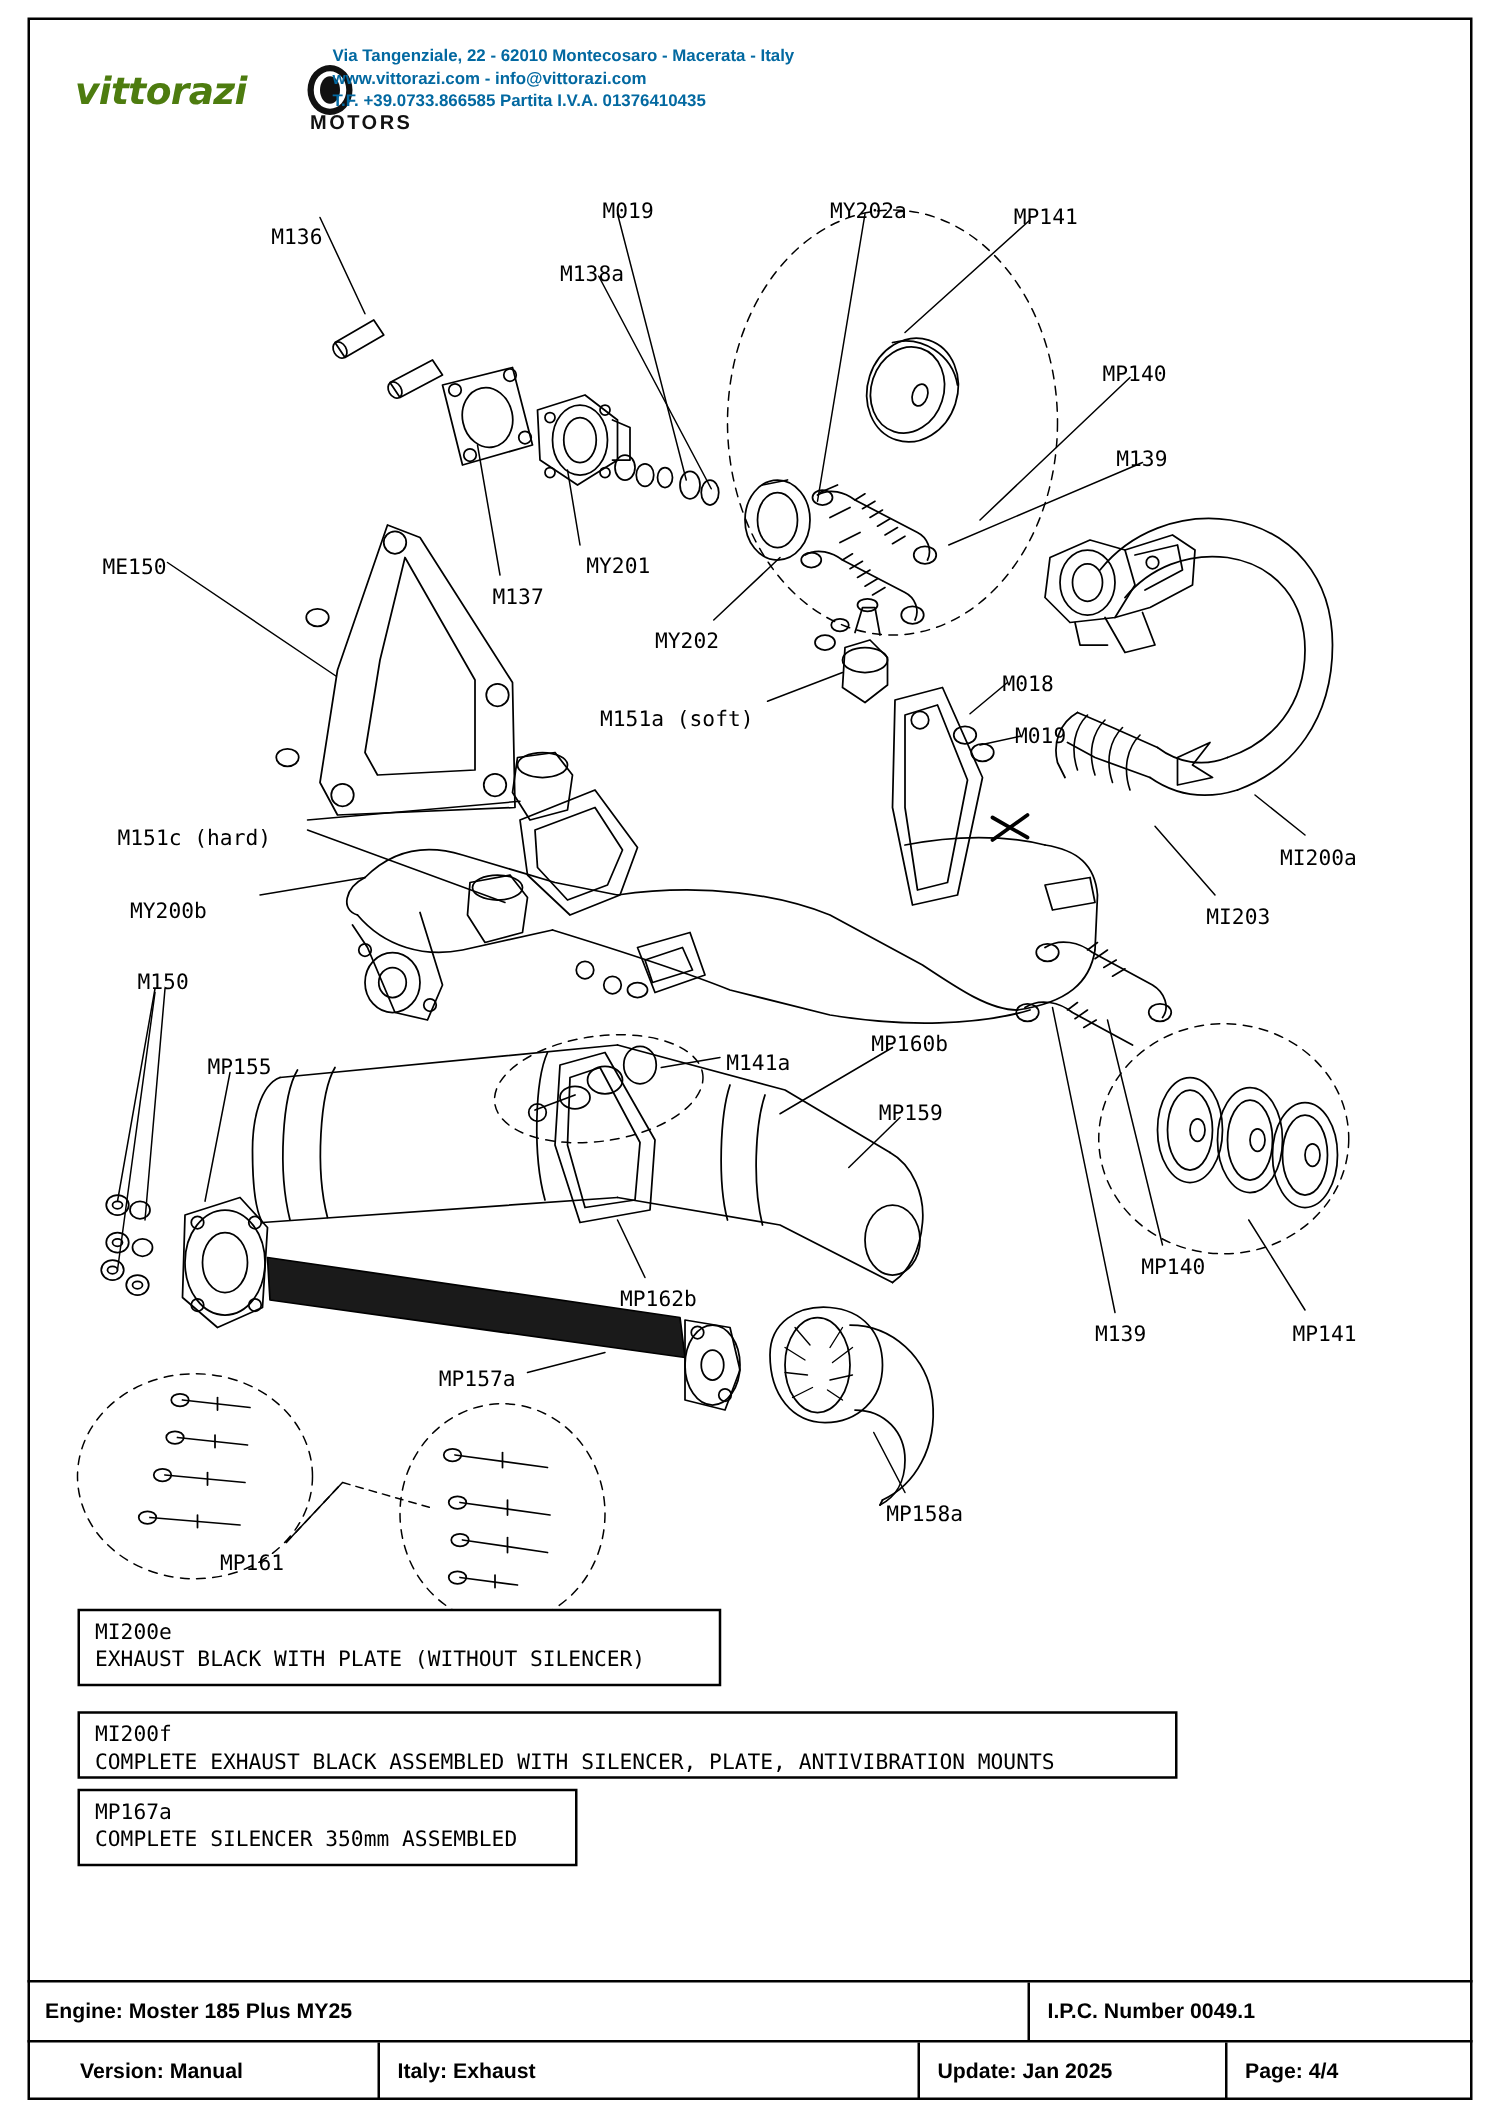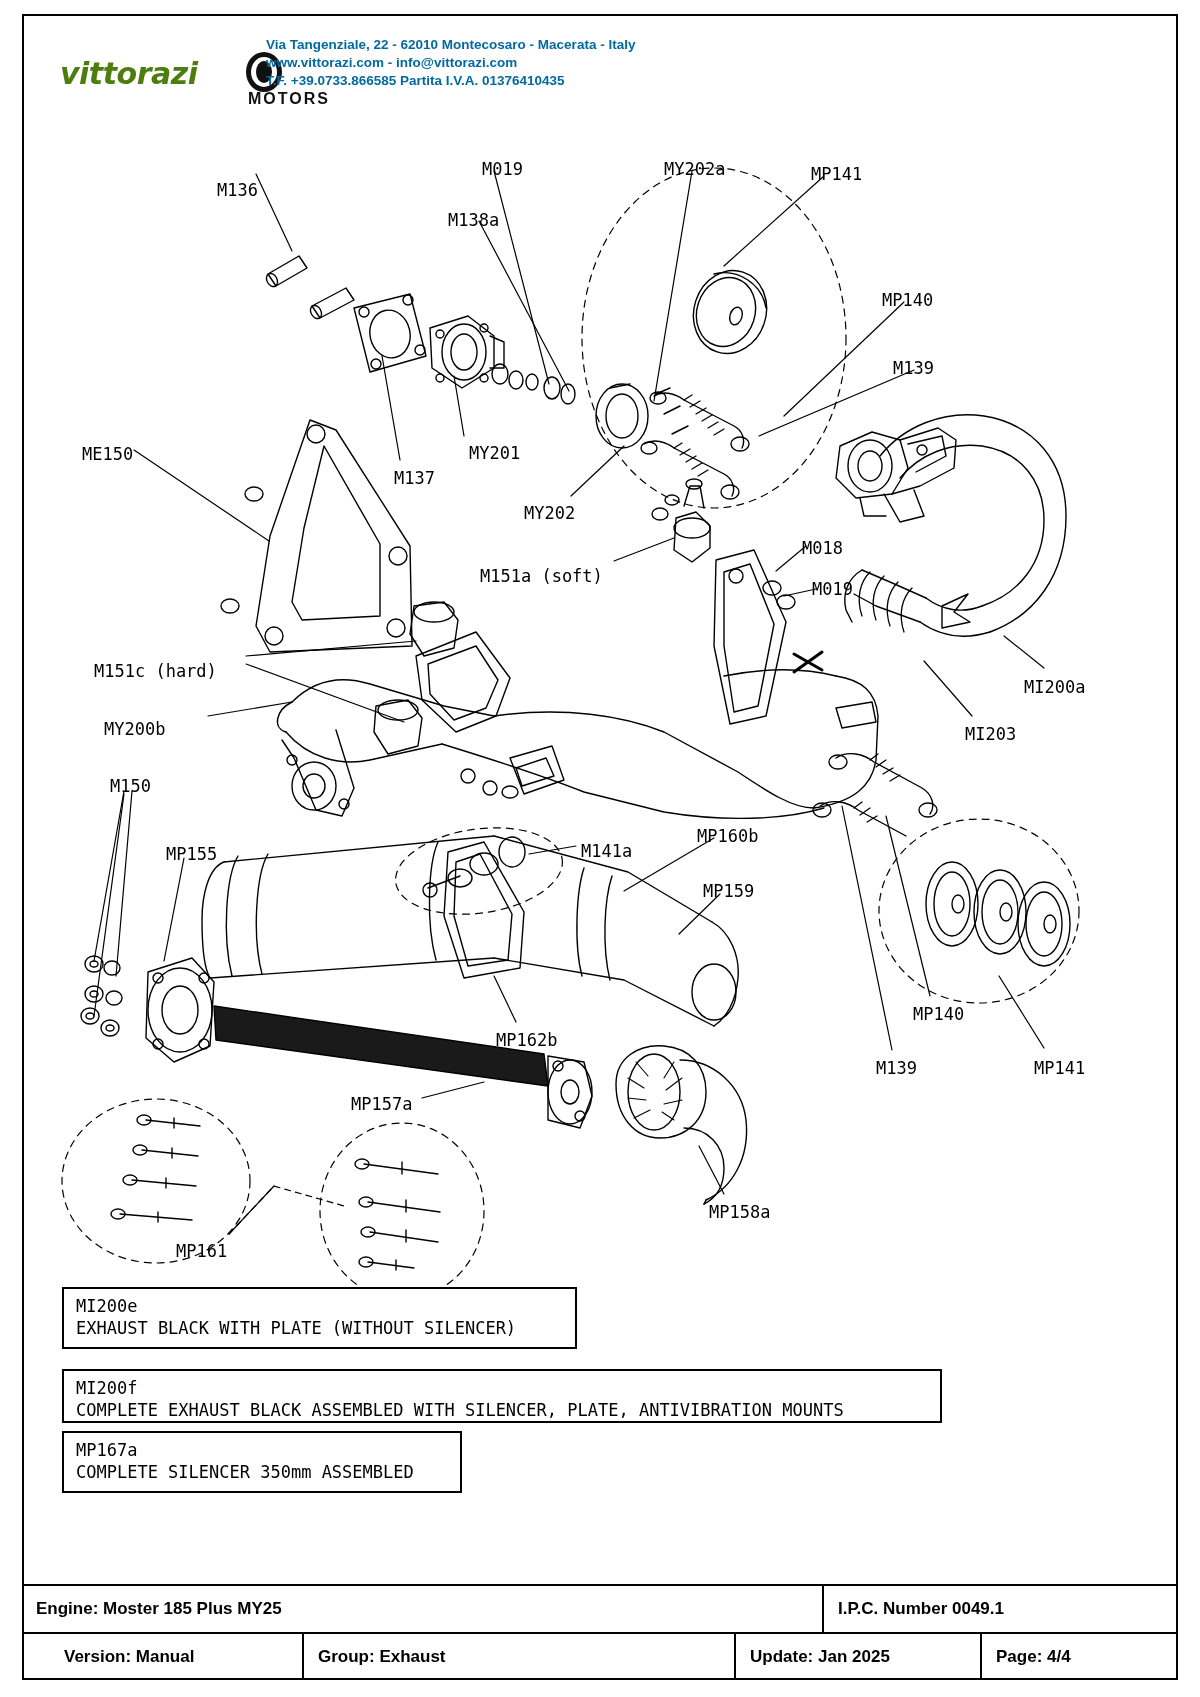--- a/index.html
+++ b/index.html
@@ -426,21 +426,21 @@
 
   <div id="footer">
     <div class="frow" style="top:0">
       <div class="fcell" style="left:0;width:800px">Engine: Moster 185 Plus MY25</div>
       <div class="vsep" style="left:800px"></div>
       <div class="fcell" style="left:802px;width:354px">I.P.C. Number 0049.1</div>
     </div>
     <div class="frow" style="top:48px">
       <div class="fcell" style="left:0;width:252px">Version: Manual</div>
       <div class="vsep" style="left:252px"></div>
-      <div class="fcell" style="left:254px;width:430px">Group: Exhaust</div>
+      <div class="fcell" style="left:254px;width:430px">Italy: Exhaust</div>
       <div class="vsep" style="left:684px"></div>
       <div class="fcell" style="left:686px;width:244px">Update: Jan 2025</div>
       <div class="vsep" style="left:930px"></div>
       <div class="fcell" style="left:932px;width:224px">Page: 4/4</div>
     </div>
   </div>
 
 </div>
 
 </body></html>

